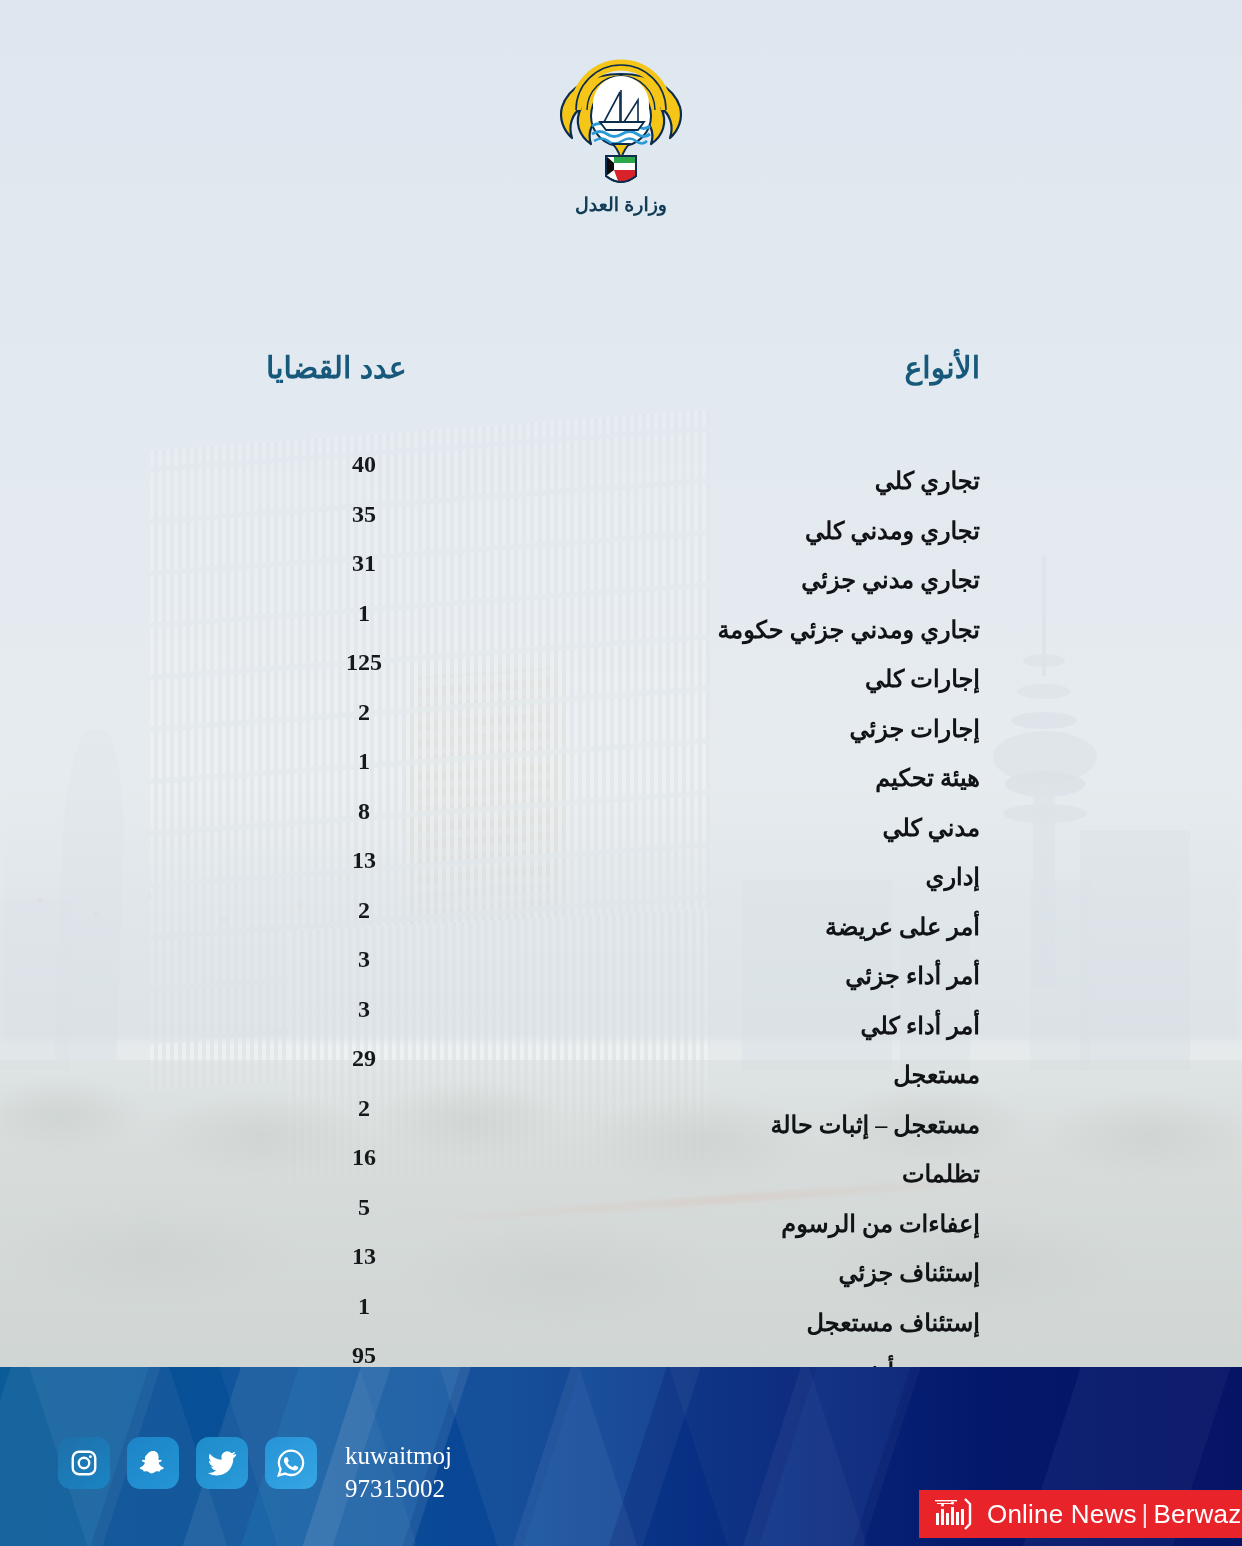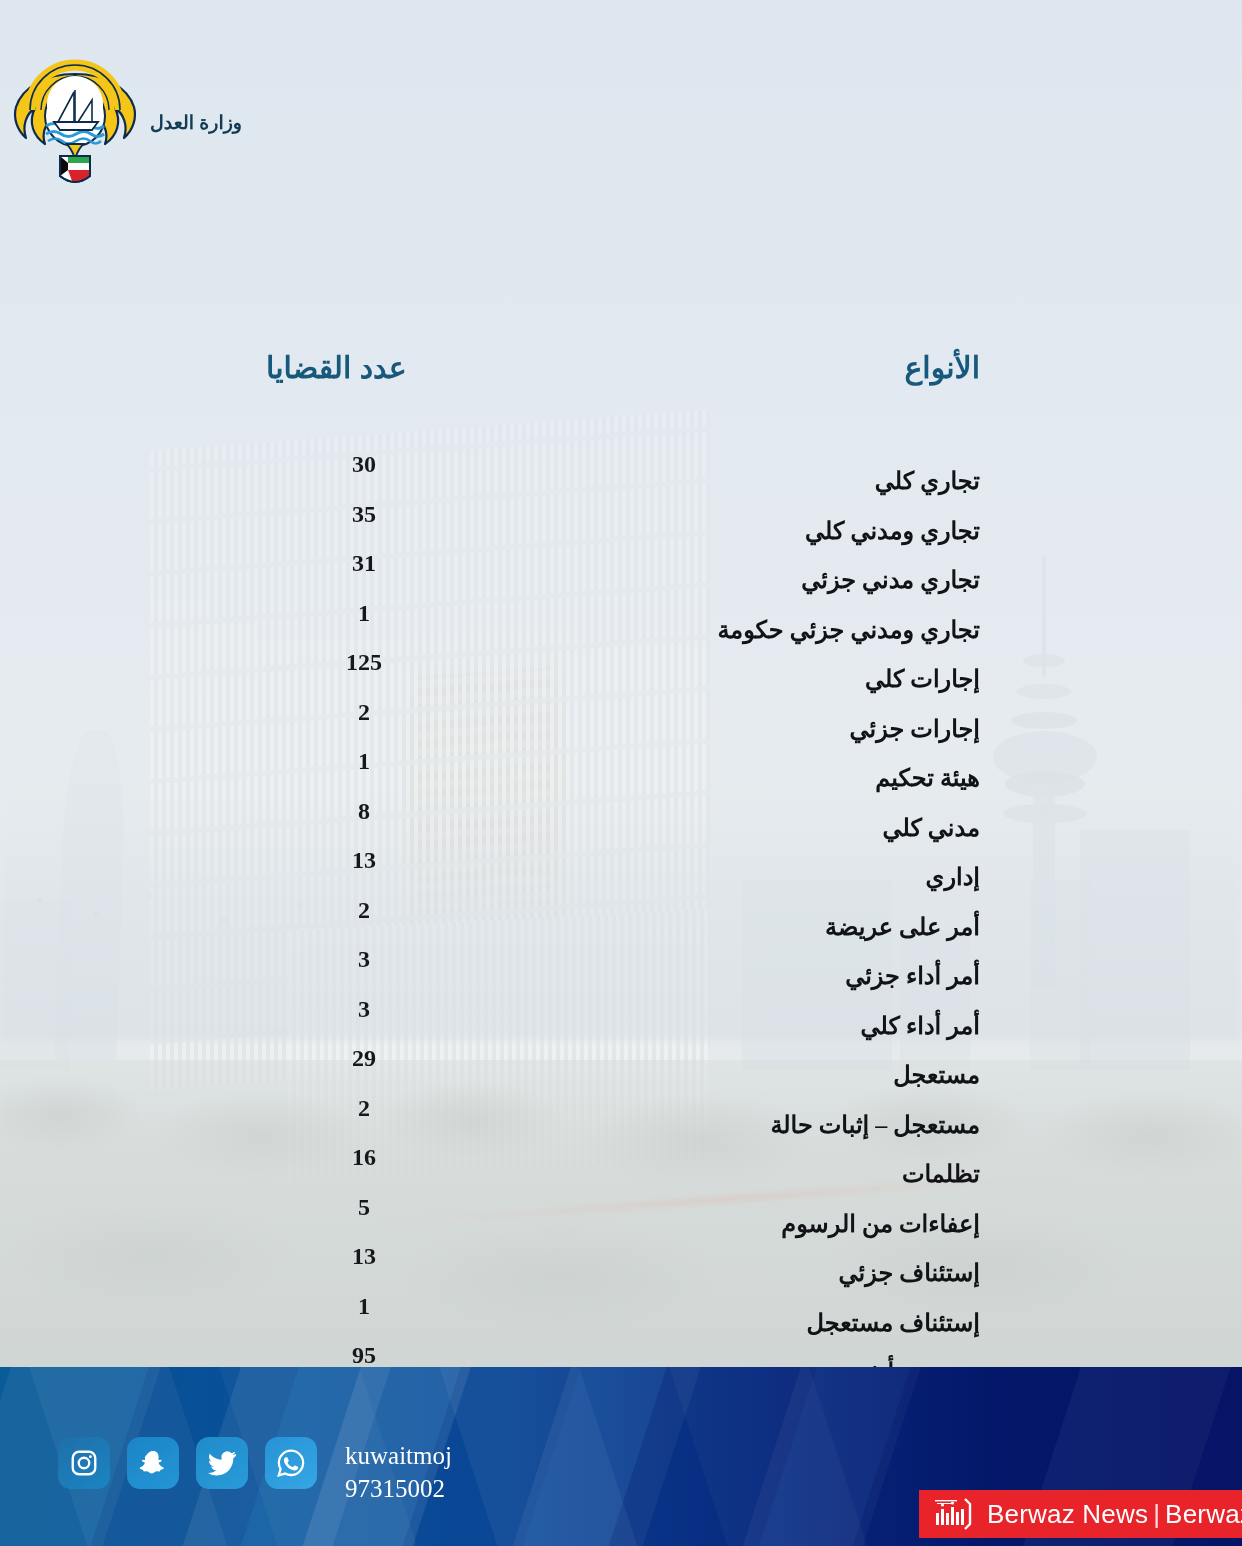--- a/index.html
+++ b/index.html
@@ -150,21 +150,21 @@
       rgba(228,232,233,.62) 74%,
       rgba(222,226,224,.55) 100%);
   }
 
   
   .content { position:absolute; inset:0; }
 
   
   .emblem-wrap {
     position:absolute; left:0; right:0; top:52px;
-    display:flex; flex-direction:row; align-items:center;
+    display:flex; flex-direction:column; align-items:center;
   }
   .emblem { width:150px; height:145px; display:block; }
   .ministry-name {
     margin-top:-4px;
     font-size:19px; font-weight:700; color:#123c55;
     letter-spacing:1px;
     direction:rtl;
   }
 
   
@@ -367,21 +367,21 @@
       <div class="ministry-name">وزارة العدل</div>
     </div>
 
 
     <div class="col-head col-head-types">الأنواع</div>
     <div class="col-head col-head-counts">عدد القضايا</div>
 
     <div class="table" id="rows-container">
         <div class="row">
           <div class="row-label">تجاري كلي</div>
-          <div class="row-value">30</div>
+          <div class="row-value">40</div>
         </div>
         <div class="row">
           <div class="row-label">تجاري ومدني كلي</div>
           <div class="row-value">35</div>
         </div>
         <div class="row">
           <div class="row-label">تجاري مدني جزئي</div>
           <div class="row-value">31</div>
         </div>
         <div class="row">
@@ -514,18 +514,18 @@
           <rect x="20" y="10" width="3" height="18"></rect>
           <rect x="25" y="15" width="3" height="13"></rect>
           <rect x="30" y="12" width="3" height="16"></rect>
           <circle cx="11.5" cy="8" r="1.6"></circle>
           <circle cx="21.5" cy="6" r="1.6"></circle>
           <rect x="4" y="3" width="22" height="1.4"></rect>
           <rect x="6" y="6" width="16" height="1"></rect>
         </g>
       </svg>
       <div class="wm-text">
-        <span>Berwaz News</span><span class="wm-sep">|</span><span>Berwaz</span>
+        <span>Online News</span><span class="wm-sep">|</span><span>Berwaz</span>
       </div>
     </div>
 
   </div>
 </div>
 
 </body></html>

